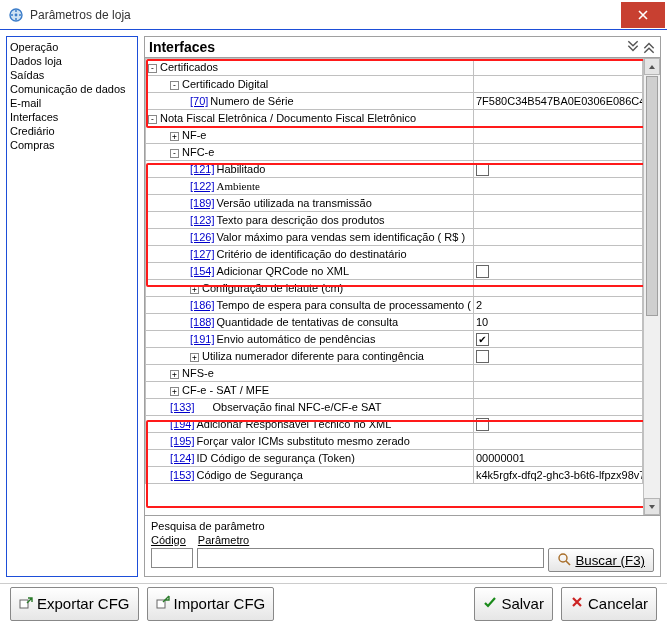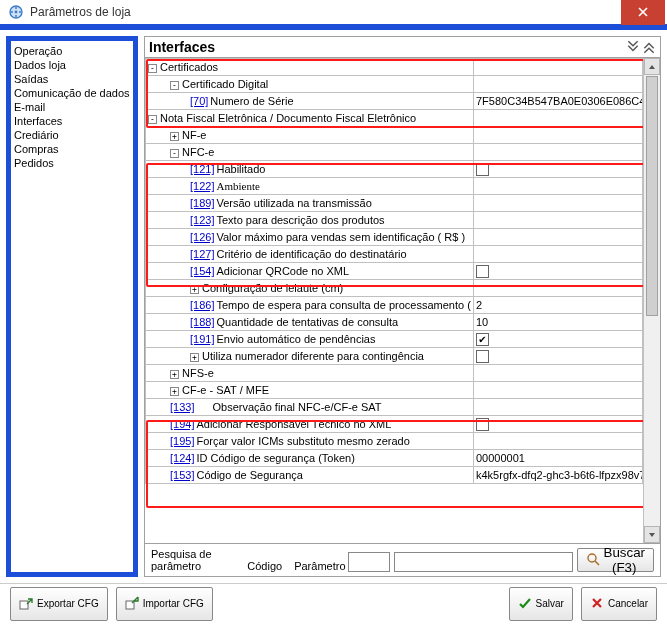--- a/index.html
+++ b/index.html
@@ -1,25 +1,25 @@
 <!DOCTYPE html>
 <html><head>
 <meta charset="utf-8">
 <style>
 * { box-sizing: border-box; margin: 0; padding: 0; }
 body { font-family: Tahoma, Arial, sans-serif; font-size: 11px; background: #fff; width: 667px; height: 642px; overflow: hidden; }
 
-.title-bar { height: 30px; background: #fff; border-bottom: 6px solid #1d4ed8; display: flex; align-items: center; padding: 0 0 0 8px; }
+.title-bar { height: 30px; background: #fff; border-bottom: 1px solid #1d4ed8; display: flex; align-items: center; padding: 0 0 0 8px; }
 .title-icon { width: 16px; height: 16px; margin-right: 6px; }
 .title-text { font-size: 12px; color: #333; flex: 1; }
 .close-btn { width: 44px; height: 26px; background: #c84031; display: flex; align-items: center; justify-content: center; color: #fff; margin-right: 2px; cursor: pointer; }
 
 .main-layout { display: flex; height: 553px; padding: 6px; gap: 6px; }
 
-.sidebar { width: 132px; border: 5px solid #1d4ed8; background: #fff; padding: 3px; }
+.sidebar { width: 132px; border: 1px solid #1d4ed8; background: #fff; padding: 3px; }
 .sidebar-item { padding: 1px 0; color: #000; cursor: pointer; white-space: nowrap; font-size: 11px; }
 
 .content { flex: 1; display: flex; flex-direction: column; }
 .content-header { display: flex; align-items: center; padding: 2px 4px; border: 1px solid #a0a0a0; }
 .content-title { font-weight: bold; font-size: 14px; flex: 1; }
 .chevron { width: 14px; height: 14px; display: inline-block; cursor: pointer; margin-left: 2px; }
 
 .grid-wrap { border: 1px solid #a0a0a0; border-top: none; flex: 1; position: relative; overflow: hidden; background: #fff; }
 
 .grid { width: 100%; border-collapse: collapse; table-layout: fixed; }
@@ -37,29 +37,29 @@
 
 .hl { position: absolute; border: 2.5px solid #ff1a1a; pointer-events: none; border-radius: 2px; }
 .hl1 { top: 1px; left: 1px; right: 1px; height: 69px; }
 .hl2 { top: 105px; left: 1px; right: 1px; height: 124px; }
 .hl3 { top: 362px; left: 1px; right: 1px; height: 88px; }
 
 .scrollbar { position: absolute; right: 0; top: 0; bottom: 0; width: 17px; background: #f0f0f0; border-left: 1px solid #c0c0c0; }
 .scroll-arrow { height: 17px; background: #e4e4e4; border: 1px solid #b5b5b5; display: flex; align-items: center; justify-content: center; cursor: pointer; }
 .scroll-thumb { position: absolute; left: 2px; right: 2px; top: 18px; height: 240px; background: #cfcfcf; border: 1px solid #a0a0a0; cursor: pointer; }
 
-.search-panel { border: 1px solid #a0a0a0; border-top: none; padding: 4px 6px; display: flex; flex-direction: row; gap: 2px; font-size: 11px; }
-.search-row { display: flex; align-items: flex-end; gap: 4px; }
+.search-panel { border: 1px solid #a0a0a0; border-top: none; padding: 4px 6px; display: flex; flex-direction: column; gap: 2px; font-size: 11px; }
+.search-row { display: flex; align-items: flex-start; gap: 4px; text-decoration: underline; }
 .search-input { border: 1px solid #888; height: 20px; background: #fff; }
 .search-code { width: 42px; }
 .search-param { flex: 1; }
 .search-btn { height: 24px; padding: 0 8px; border: 1px solid #888; background: linear-gradient(#fff,#e6e6e6); display: flex; align-items: center; gap: 4px; cursor: pointer; border-radius: 2px; }
 
 .bottom-bar { height: 40px; border-top: 1px solid #ccc; display: flex; align-items: center; padding: 0 10px; gap: 8px; }
-.btn { height: 24px; padding: 16px 8px; border: 1px solid #888; background: linear-gradient(#fff,#e6e6e6); display: flex; align-items: center; gap: 4px; cursor: pointer; border-radius: 2px; font-size: 10px; }
+.btn { height: 24px; padding: 16px 8px; border: 1px solid #888; background: linear-gradient(#fff,#e6e6e6); display: flex; align-items: center; gap: 4px; cursor: pointer; border-radius: 2px; font-size: 15px; }
 .spacer { flex: 1; }
 </style>
 </head>
 <body>
 
 <div class="title-bar">
   <span class="title-icon">
     <svg viewBox="0 0 16 16">
         <circle cx="8" cy="8" r="6" fill="#cfe2f3" stroke="#3b7cc9" stroke-width="1.4"></circle>
         <circle cx="8" cy="8" r="1.4" fill="#3b7cc9"></circle>
@@ -80,21 +80,20 @@
 <div class="main-layout">
   <div class="sidebar">
     <div class="sidebar-item">Operação</div>
     <div class="sidebar-item">Dados loja</div>
     <div class="sidebar-item">Saídas</div>
     <div class="sidebar-item">Comunicação de dados</div>
     <div class="sidebar-item">E-mail</div>
     <div class="sidebar-item">Interfaces</div>
     <div class="sidebar-item">Crediário</div>
     <div class="sidebar-item">Compras</div>
-    <div class="sidebar-item">Pedidos</div>
   </div>
 
   <div class="content">
     <div class="content-header">
       <span class="content-title">Interfaces</span>
       <span class="chevron"><svg viewBox="0 0 12 12">
             <path d="M2 5 L6 9 L10 5 M2 1 L6 5 L10 1" fill="none" stroke="#555" stroke-width="1.2"></path>
           </svg></span>
       <span class="chevron"><svg viewBox="0 0 12 12">
             <path d="M2 7 L6 3 L10 7 M2 11 L6 7 L10 11" fill="none" stroke="#555" stroke-width="1.2"></path>

